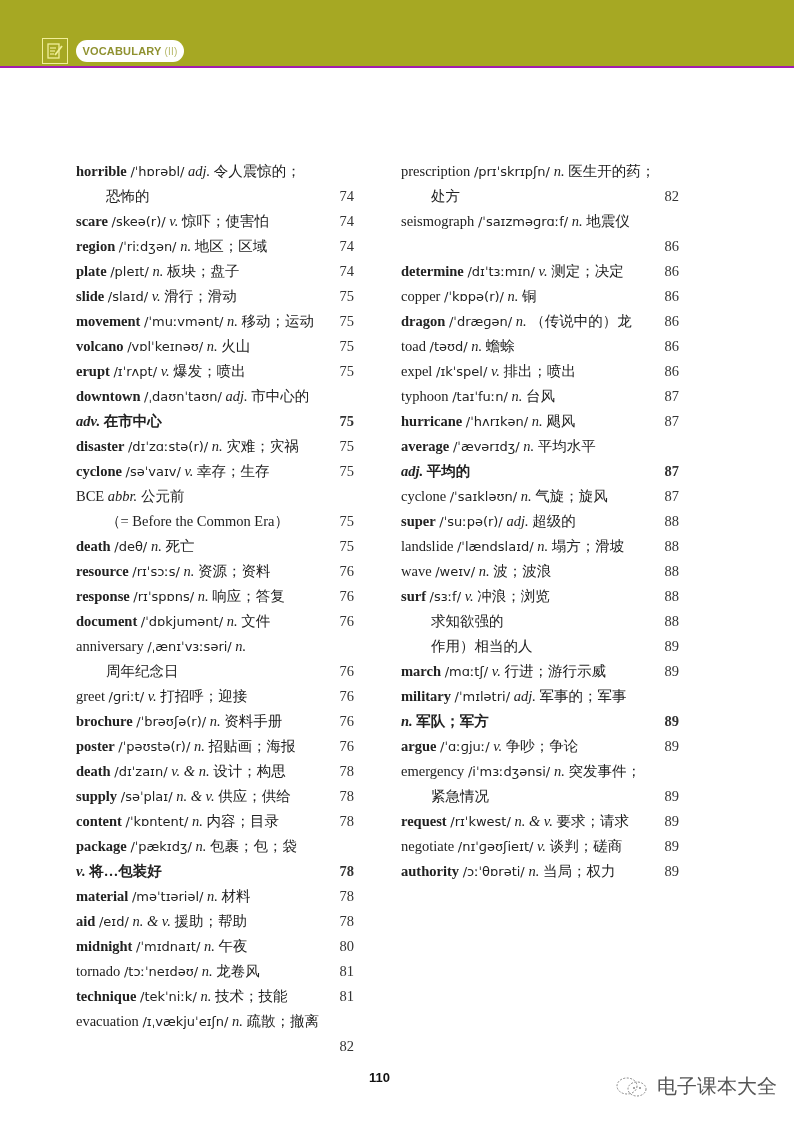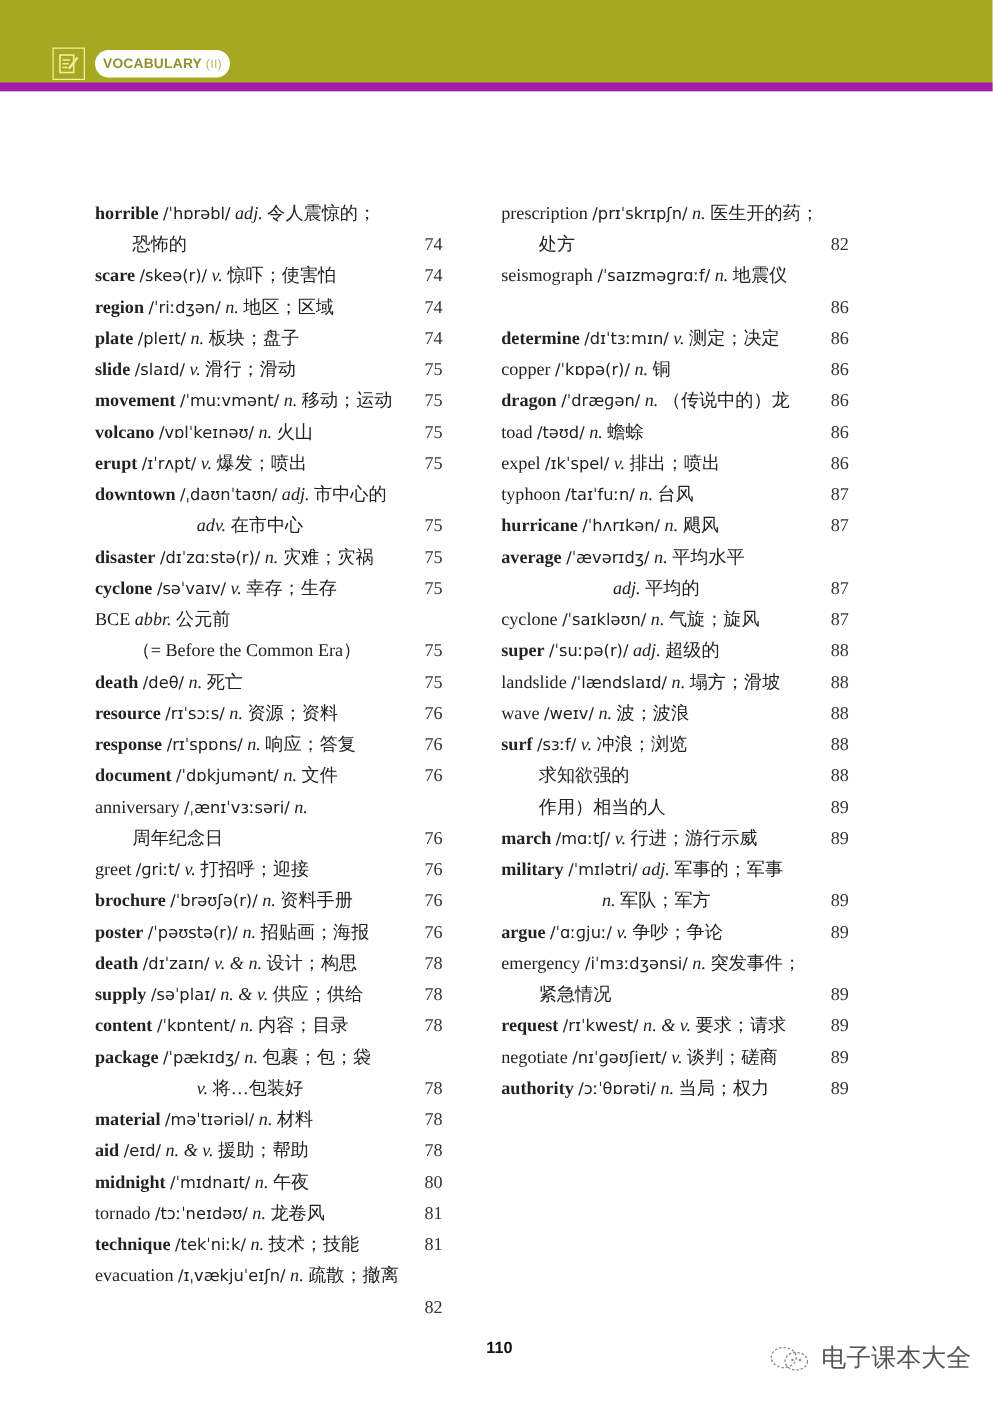--- a/index.html
+++ b/index.html
@@ -1,39 +1,39 @@
 <!DOCTYPE html>
 <html><head>
 <meta charset="utf-8">
 <style>
   html, body { margin:0; padding:0; }
   body { width:794px; height:1123px; background:#ffffff; position:relative; overflow:hidden;
          font-family:"Liberation Serif", "DejaVu Serif", serif; color:#222; }
   .header { position:absolute; left:0; top:0; width:794px; height:66px; background:#a6a823;
-            border-bottom:7px solid #a21caf; }
+            border-bottom:2px solid #a21caf; }
   .logo-box { position:absolute; left:42px; top:38px; width:26px; height:26px; border:1.5px solid #f1ef9a;
               box-sizing:border-box; display:flex; align-items:center; justify-content:center; }
   .pill { position:absolute; left:76px; top:40px; width:108px; height:22px; background:#fff; border-radius:11px;
           display:flex; align-items:center; justify-content:center; font-family:"Liberation Sans","DejaVu Sans",sans-serif;
           font-size:11px; font-weight:bold; color:#8f9130; letter-spacing:0.2px; }
   .pill .sub { font-weight:normal; color:#b6b86a; margin-left:3px; font-size:10px; }
   .col { position:absolute; top:127px; width:278px;margin-top:32px; }
   .col.left { left:76px; }
   .col.right { left:401px; }
   .row { position:relative; height:25px; line-height:25px; font-size:14.5px; white-space:nowrap; }
   .row .hw { font-weight:bold; }
   .row .hw.plain { font-weight:normal;font-family:Liberation Serif, serif; }
   .row .ipa { font-family:"DejaVu Sans", sans-serif; font-size:13px; }
   .row .pos { font-style:italic; }
   .row .page { position:absolute; right:0; top:0; color:#333; }
   .row.indent .cont { padding-left:30px; }
-  .row.indent-far { text-align:center; padding-right:30px; }
+  .row.indent-far { text-align:left; padding-right:30px;font-weight:bold; }
   .row.indent-far .cont { }
   .footer-num { position:absolute; left:369px; top:1070px; font-family:"Liberation Sans","DejaVu Sans",sans-serif;
-                font-weight:bold; font-size:13px; color:#111;margin-left:20px; }
+                font-weight:bold; font-size:13px; color:#111; }
   .wm { position:absolute; left:615px; top:1073px; display:flex; align-items:center;
         font-family:"DejaVu Sans", sans-serif; font-size:20px; color:#555; }
   .wm .ico { width:34px; height:22px; margin-right:8px; }
 </style>
 </head>
 <body>
 
 <div class="header">
   <div class="logo-box">
     <svg width="18" height="18" viewBox="0 0 18 18">

